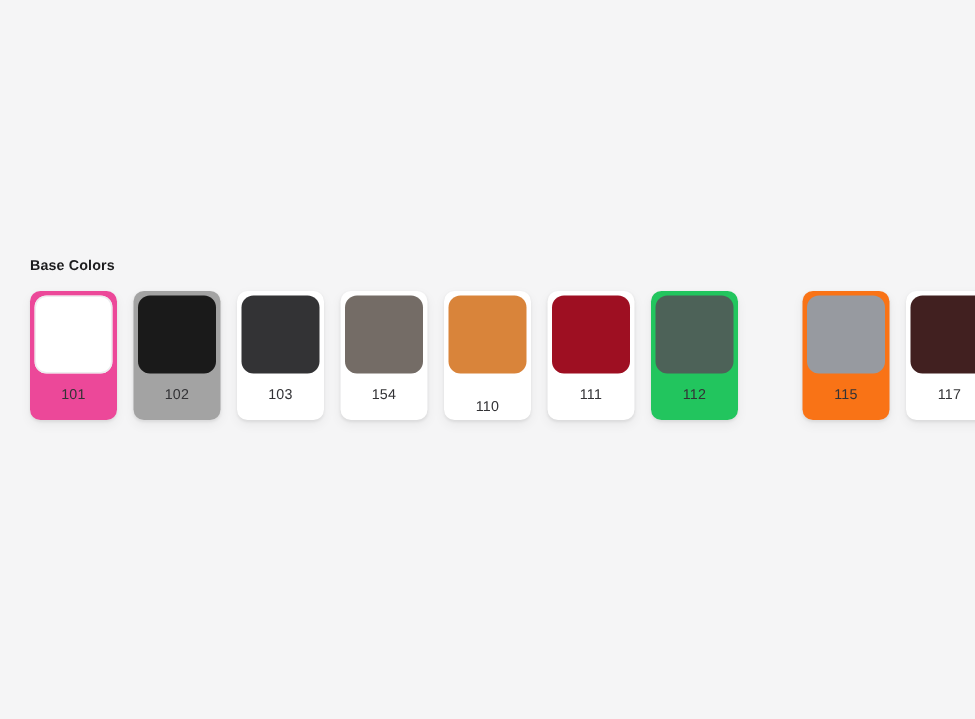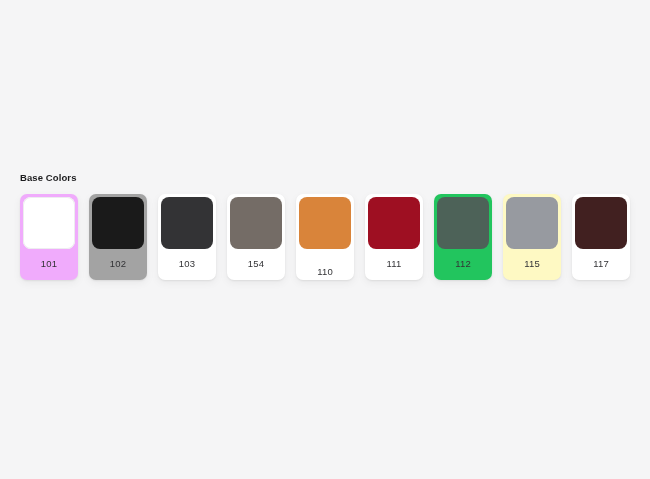--- a/index.html
+++ b/index.html
@@ -79,21 +79,21 @@
   }
 </style>
 </head>
 <body style="background: rgb(245, 245, 246);">
 
 <div id="palette-panel">
 
   <h2 id="section-title">Base Colors</h2>
 
   <div id="swatch-row">
-      <div class="swatch-card" style="background: #f0abfc;">
+      <div class="swatch-card" style="background: #ec4899;">
         <div class="swatch-chip is-white" style="background: rgb(255, 255, 255);"></div>
         <div class="swatch-label" style="color: rgb(51, 51, 54);">101</div>
       </div>
       <div class="swatch-card" style="background: #a3a3a3;">
         <div class="swatch-chip" style="background: rgb(26, 26, 26);"></div>
         <div class="swatch-label" style="color: rgb(51, 51, 54);">102</div>
       </div>
       <div class="swatch-card" style="background: rgb(255, 255, 255);">
         <div class="swatch-chip" style="background: rgb(51, 51, 53);"></div>
         <div class="swatch-label" style="color: rgb(51, 51, 54);">103</div>
@@ -107,21 +107,21 @@
         <div class="swatch-label" style="color: rgb(51, 51, 54); margin-top: 16px;">110</div>
       </div>
       <div class="swatch-card" style="background: rgb(255, 255, 255);">
         <div class="swatch-chip" style="background: rgb(158, 15, 34);"></div>
         <div class="swatch-label" style="color: rgb(51, 51, 54);">111</div>
       </div>
       <div class="swatch-card" style="background: #22c55e;">
         <div class="swatch-chip" style="background: rgb(77, 98, 88);"></div>
         <div class="swatch-label" style="color: rgb(51, 51, 54);">112</div>
       </div>
-      <div class="swatch-card" style="background: #fef9c3;">
+      <div class="swatch-card" style="background: #f97316; margin-left: 32px;">
         <div class="swatch-chip" style="background: rgb(151, 154, 160);"></div>
         <div class="swatch-label" style="color: rgb(51, 51, 54);">115</div>
       </div>
       <div class="swatch-card" style="background: rgb(255, 255, 255);">
         <div class="swatch-chip" style="background: rgb(65, 32, 32);"></div>
         <div class="swatch-label" style="color: rgb(51, 51, 54);">117</div>
       </div>
     </div>
 
 </div>

